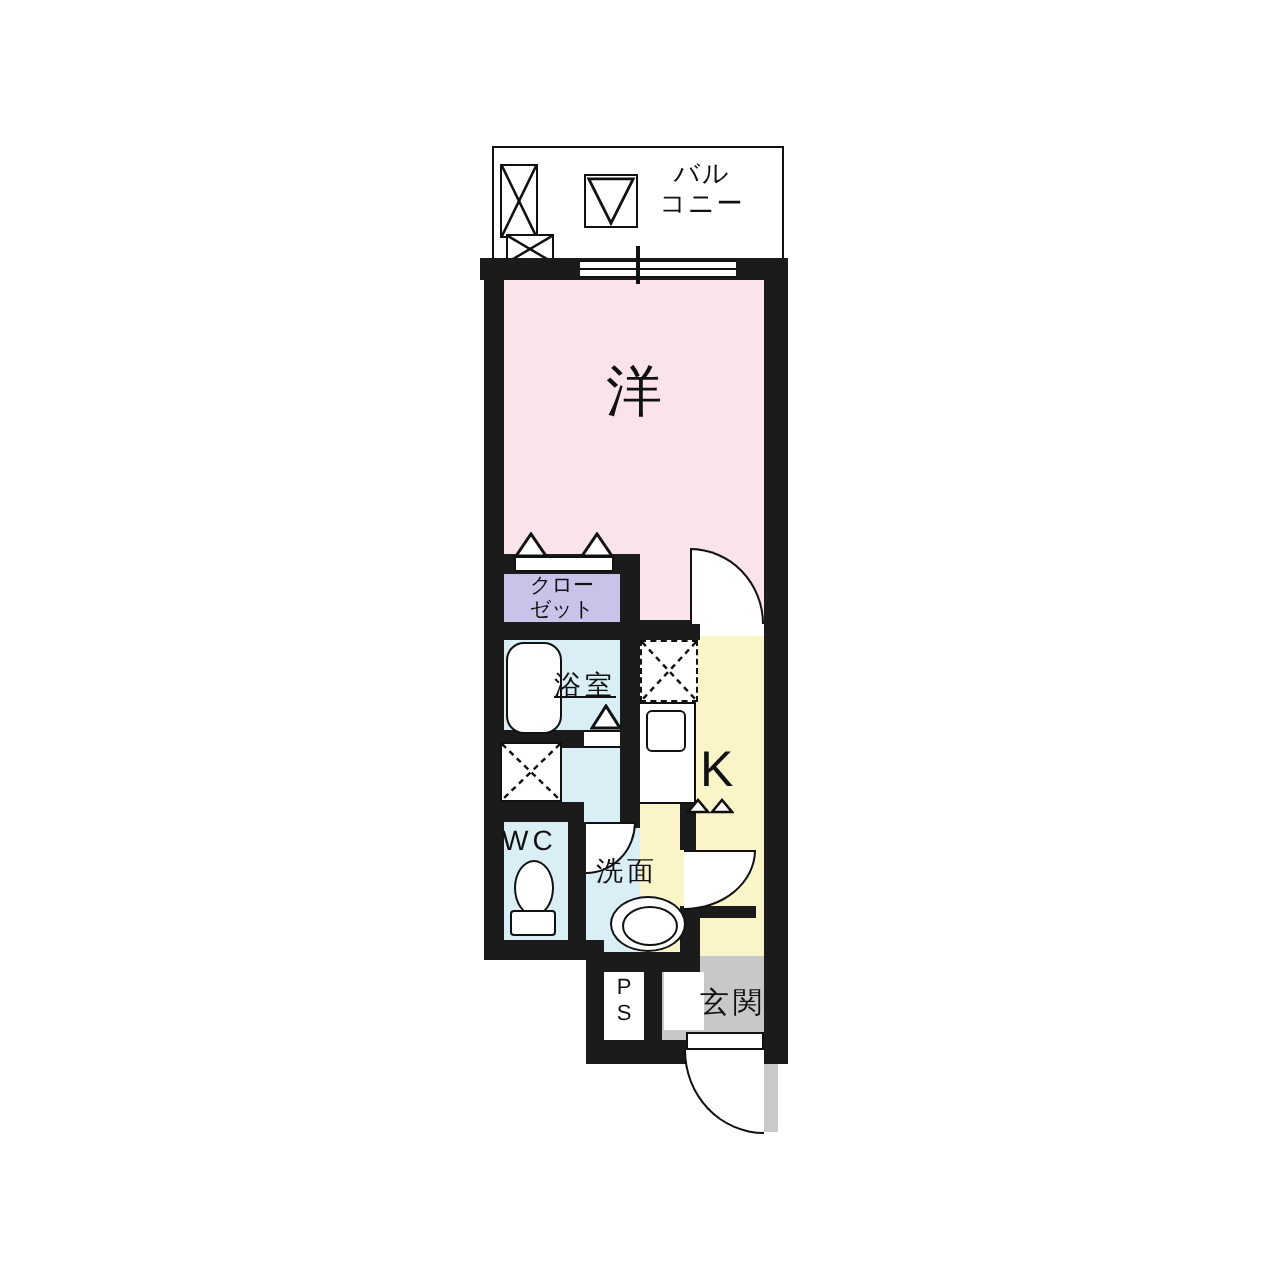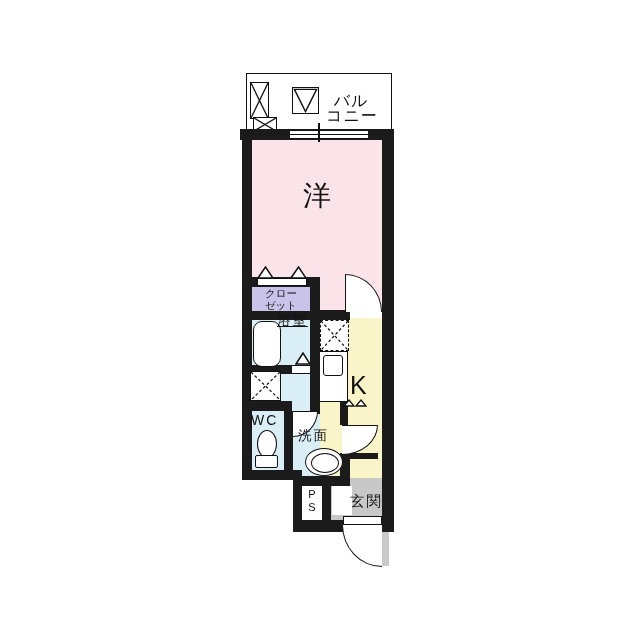--- a/index.html
+++ b/index.html
@@ -45,21 +45,21 @@
     <svg width="100%" height="100%" viewBox="0 0 24 15" preserveAspectRatio="none">
       <line x1="0" y1="0" x2="24" y2="15" stroke="#111" stroke-width="1.4"></line>
       <line x1="24" y1="0" x2="0" y2="15" stroke="#111" stroke-width="1.4"></line>
     </svg>
   </div>
   <div class="abs thinbox" style="left:292px;top:87px;width:27px;height:27px;">
     <svg width="100%" height="100%" viewBox="0 0 27 27" preserveAspectRatio="none">
       <polygon points="1.5,1.5 25.5,1.5 13.5,25.5" fill="none" stroke="#111" stroke-width="1.5"></polygon>
     </svg>
   </div>
-  <div class="label" style="left:326px;top:93px;width:50px;font-size:16px;line-height:15px;letter-spacing:1px;text-align:center;">
+  <div class="label" style="left:326px;top:79px;width:50px;font-size:13px;line-height:15px;letter-spacing:1px;text-align:center;">
     <div>バル</div>
     <div>コニー</div>
   </div>
 
   <div class="abs wall" style="left:240px;top:129px;width:154px;height:11px;"></div>
   <div class="abs wall" style="left:242px;top:129px;width:10px;height:351px;"></div>
   <div class="abs wall" style="left:382px;top:129px;width:12px;height:403px;"></div>
   <div class="abs wall" style="left:252px;top:277px;width:60px;height:10px;"></div>
   <div class="abs wall" style="left:310px;top:277px;width:10px;height:43px;"></div>
   <div class="abs wall" style="left:242px;top:311px;width:78px;height:9px;"></div>
@@ -140,21 +140,21 @@
 
   <div class="abs" style="left:302px;top:486px;width:20px;height:34px;background:#fff;"></div>
 
   <div class="label" style="left:252px;top:177px;width:130px;text-align:center;">
     <div style="font-size:28px;font-weight:500;">洋</div>
   </div>
   <div class="label" style="left:252px;top:287px;width:58px;text-align:center;font-size:10.5px;line-height:12px;">
     <div>クロー</div>
     <div>ゼット</div>
   </div>
-  <div class="label" style="left:277px;top:312px;font-size:13.5px;letter-spacing:2px;text-decoration:underline;">浴室</div>
+  <div class="label" style="left:277px;top:334px;font-size:13.5px;letter-spacing:2px;text-decoration:underline;">浴室</div>
   <div class="label" style="left:251px;top:412px;font-size:14px;letter-spacing:2px;">WC</div>
   <div class="label" style="left:298px;top:427px;font-size:13.5px;letter-spacing:2px;">洗面</div>
   <div class="label" style="left:350px;top:371px;font-size:25px;font-weight:500;">K</div>
   <div class="label" style="left:302px;top:488px;width:20px;text-align:center;font-size:11px;line-height:13px;font-weight:500;">
     <div>P</div>
     <div>S</div>
   </div>
   <div class="label" style="left:350px;top:492px;font-size:14.5px;letter-spacing:2px;">玄関</div>
 
 </div>

